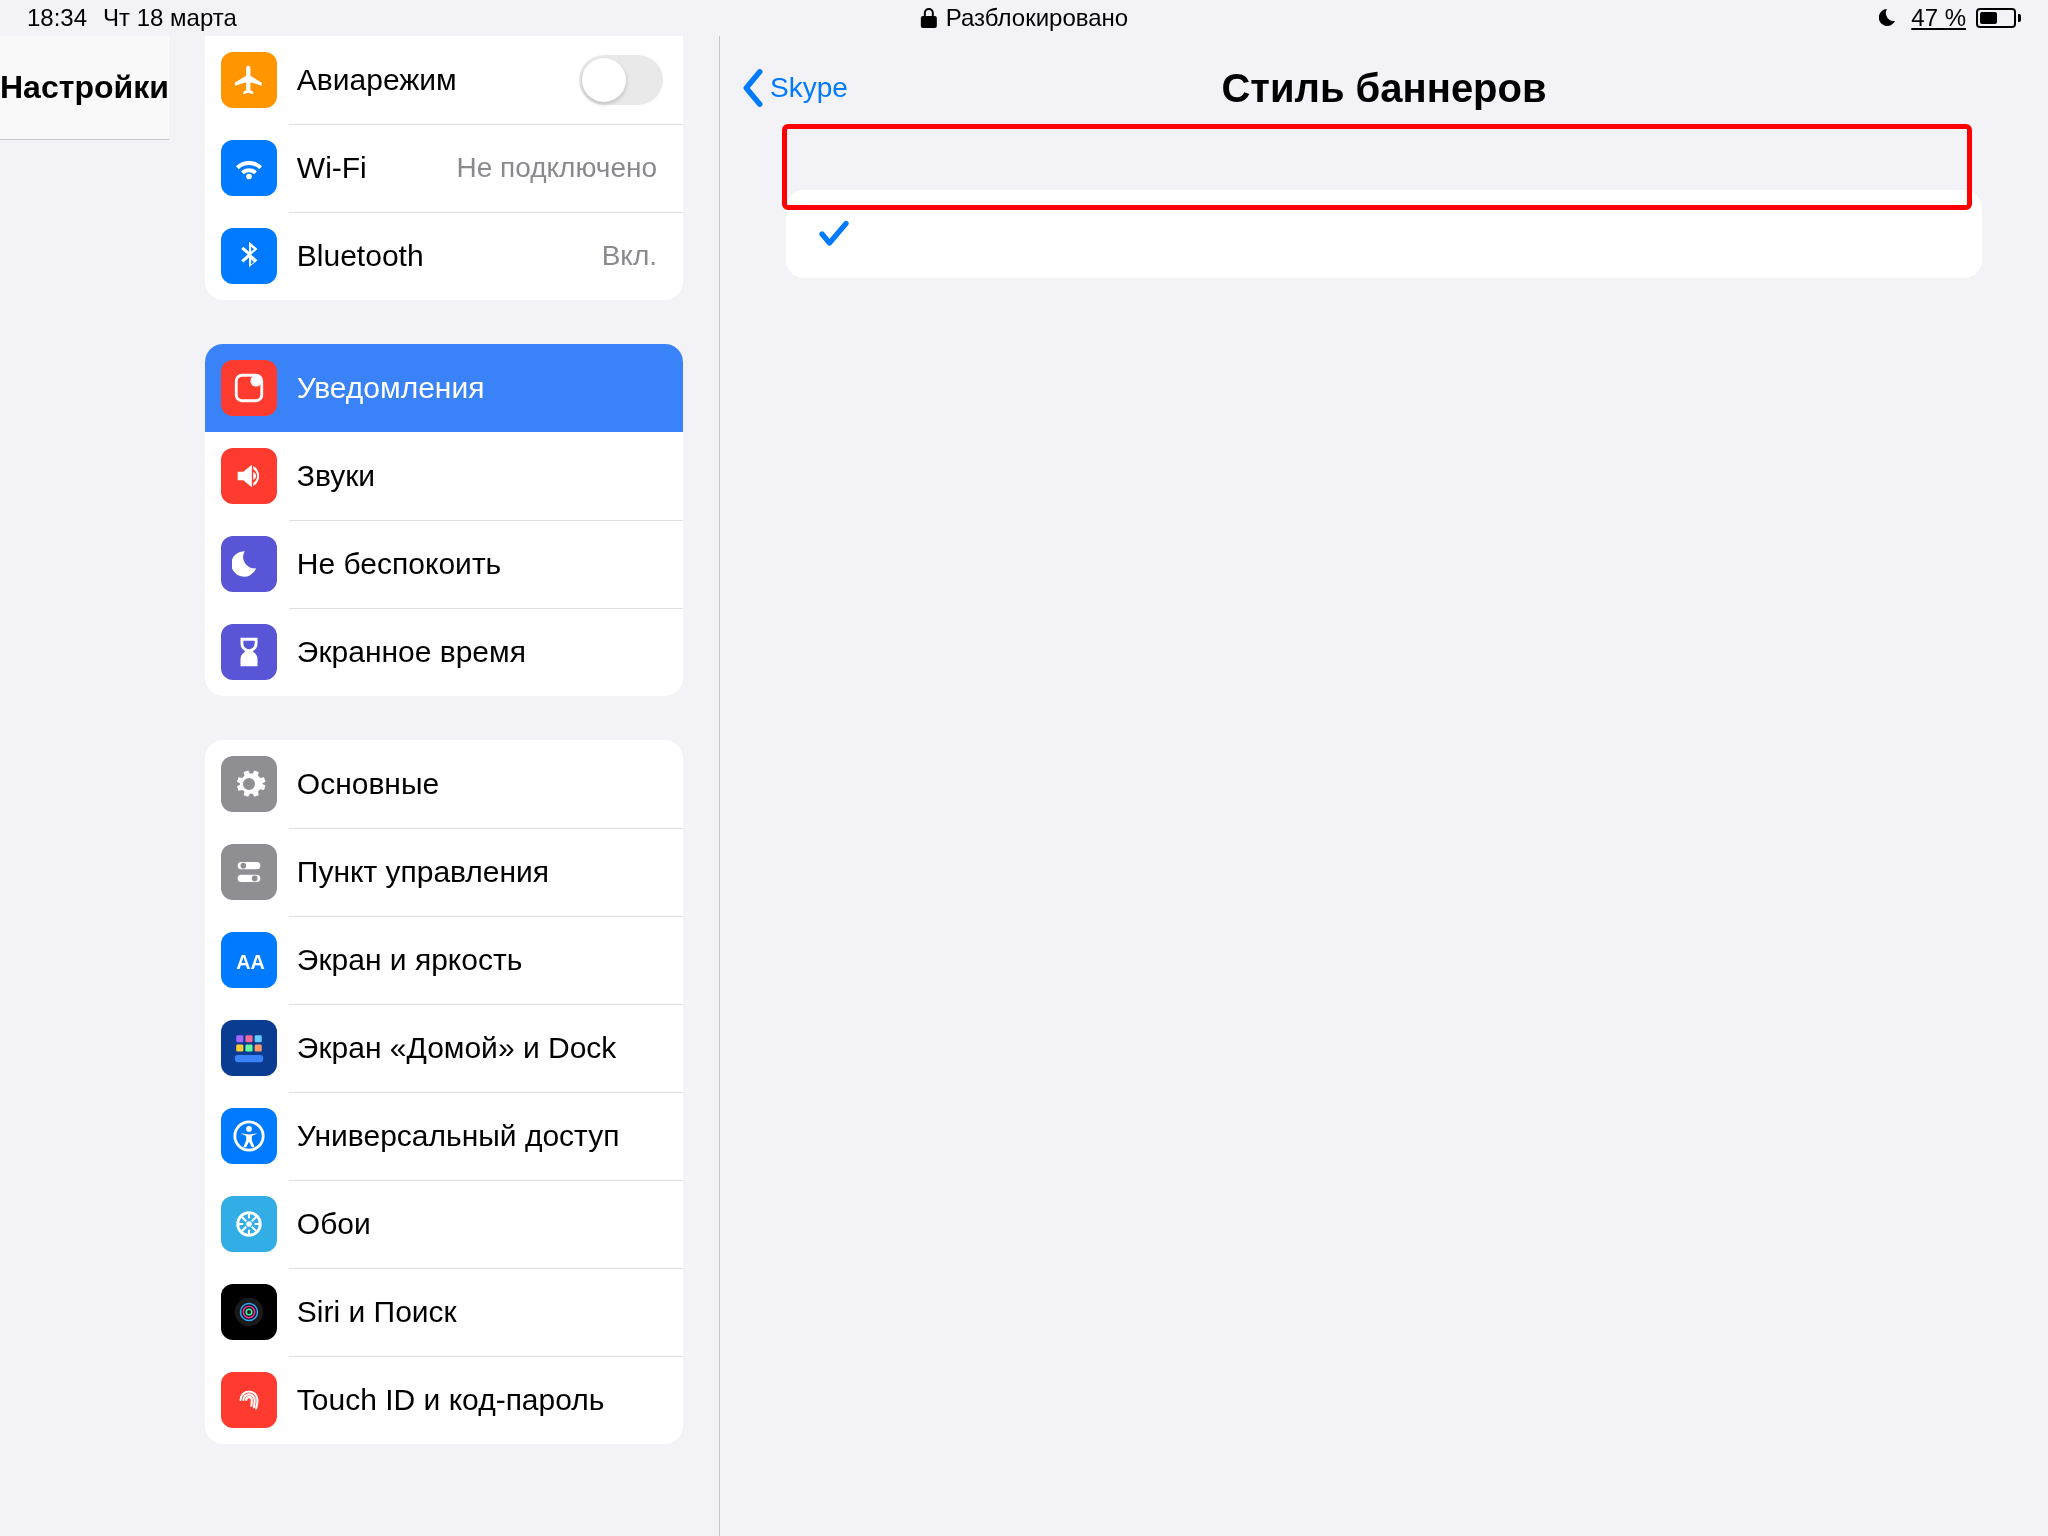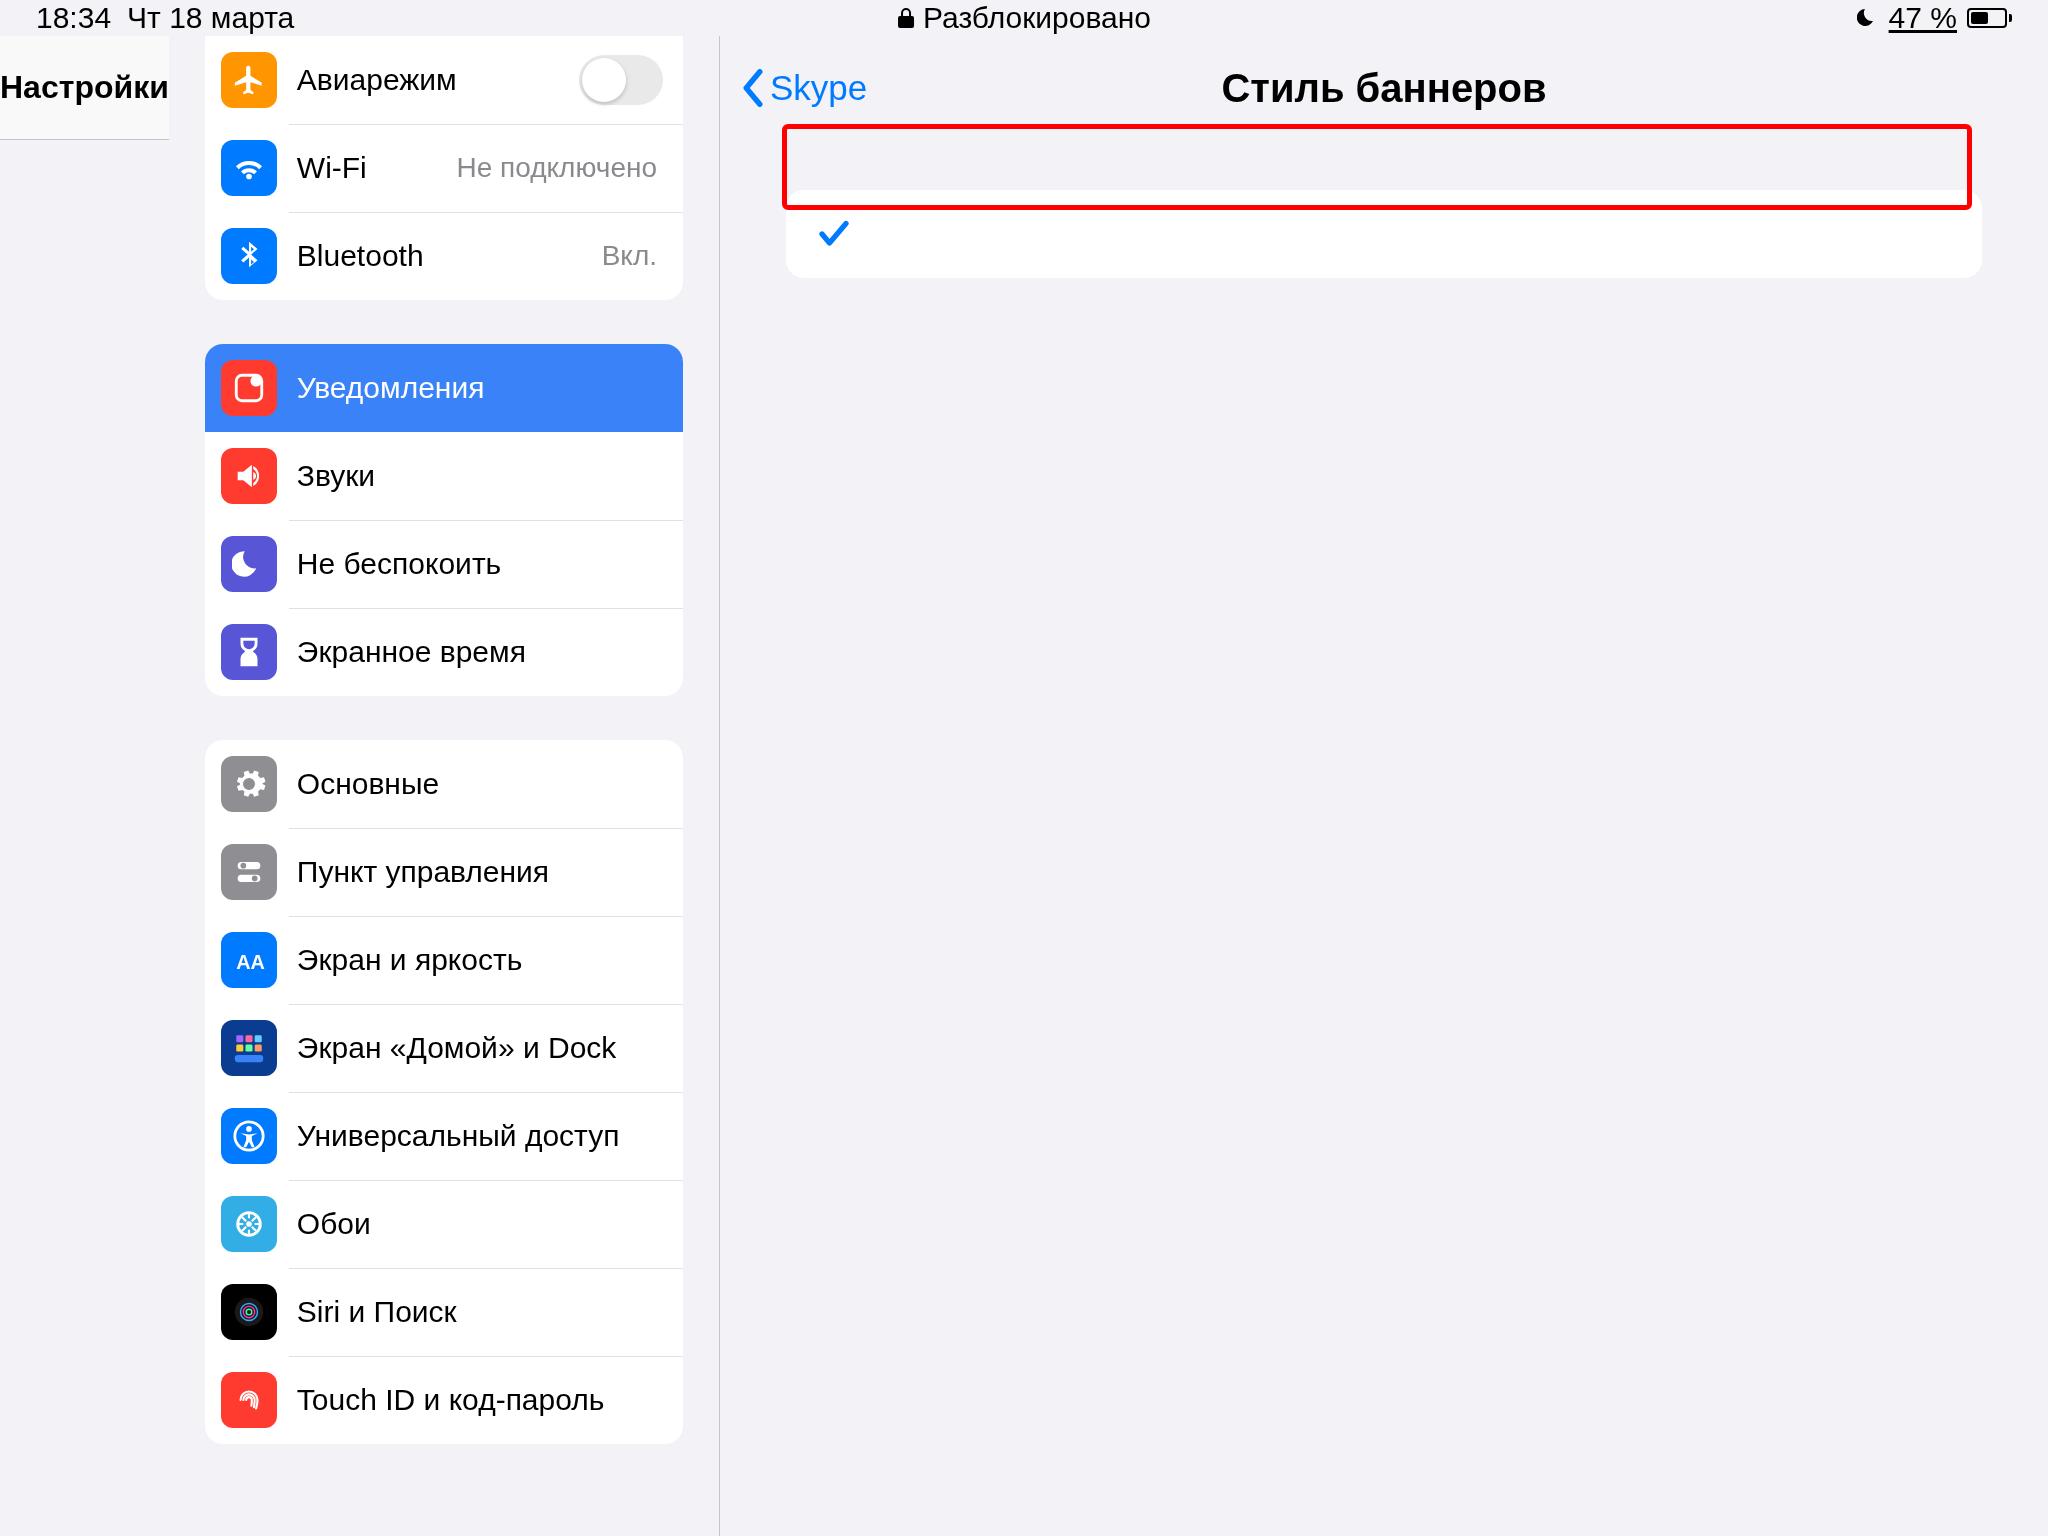--- a/index.html
+++ b/index.html
@@ -1,17 +1,17 @@
 <!DOCTYPE html>
 <html><head>
 <meta charset="utf-8">
 <style>
   * { box-sizing: border-box; margin: 0; padding: 0; }
   html, body { width: 2048px; height: 1536px; font-family: -apple-system, "Helvetica Neue", Arial, sans-serif; background: #f2f2f7; overflow: hidden; }
-  .status-bar { position: absolute; top: 0; left: 0; right: 0; height: 36px; display: flex; align-items: center; font-size: 30px; color: #000; padding: 0 36px; background: #f2f2f7; }
+  .status-bar { position: absolute; top: 0; left: 0; right: 0; height: 36px; display: flex; align-items: center; font-size: 24px; color: #000; padding: 0 27px; background: #f2f2f7; }
   .status-left { display: flex; gap: 16px; align-items: center; }
   .status-center { position: absolute; left: 50%; transform: translateX(-50%); display: flex; align-items: center; gap: 8px; }
   .status-right { margin-left: auto; display: flex; align-items: center; gap: 10px; text-decoration: underline; }
   .battery { display: inline-flex; align-items: center; }
   .battery-body { width: 40px; height: 20px; border: 2px solid #000; border-radius: 4px; position: relative; }
   .battery-fill { position: absolute; left: 2px; top: 2px; bottom: 2px; width: 47%; background: #000; border-radius: 2px; }
   .battery-tip { width: 3px; height: 8px; background: #000; border-radius: 0 2px 2px 0; margin-left: 2px; }
 
   .split { position: absolute; top: 36px; bottom: 0; left: 0; right: 0; display: flex; }
   .sidebar { width: 720px; background: #f2f2f7; border-right: 1px solid #c6c6c8; display: flex; flex-direction: row; }
@@ -35,21 +35,21 @@
 
   
   .bg-orange { background: #ff9500; } .bg-blue { background: #007aff; }
   .bg-red { background: #ff3b30; } .bg-purple { background: #5856d6; }
   .bg-grey { background: #8e8e93; } .bg-cyan { background: #32ade6; }
   .bg-darkblue { background: #0a3d91; } .bg-black { background: #000; }
   .bg-fingerprint { background: #ff3b30; }
 
   .content { flex: 1; background: #f2f2f7; position: relative; }
   .content-header { height: 104px; display: flex; align-items: center; position: relative; border-bottom: 0px solid #c6c6c8; }
-  .back { display: flex; align-items: center; color: #007aff; font-size: 35px; padding-left: 20px; gap: 4px; }
+  .back { display: flex; align-items: center; color: #007aff; font-size: 28px; padding-left: 20px; gap: 4px; }
   .content-title { position: absolute; left: 50%; transform: translateX(-50%); font-size: 40px; font-weight: 600; }
   .content-body { padding: 50px 66px 0 66px; }
   .option-group { background: #fff; border-radius: 18px; overflow: hidden; }
   .option-row { display: flex; align-items: center; height: 88px; padding: 0 30px; position: relative; }
   .option-row + .option-row::before { content: ""; position: absolute; left: 30px; right: 0; top: 0; height: 1px; background: #e0e0e2; }
   .option-label { font-size: 30px; flex: 1; }
   .check { color: #007aff; font-size: 38px; font-weight: 700; }
   .highlight { position: absolute; border: 5px solid #ff0000; border-radius: 6px; pointer-events: none; }
 
   svg { display: block; }

